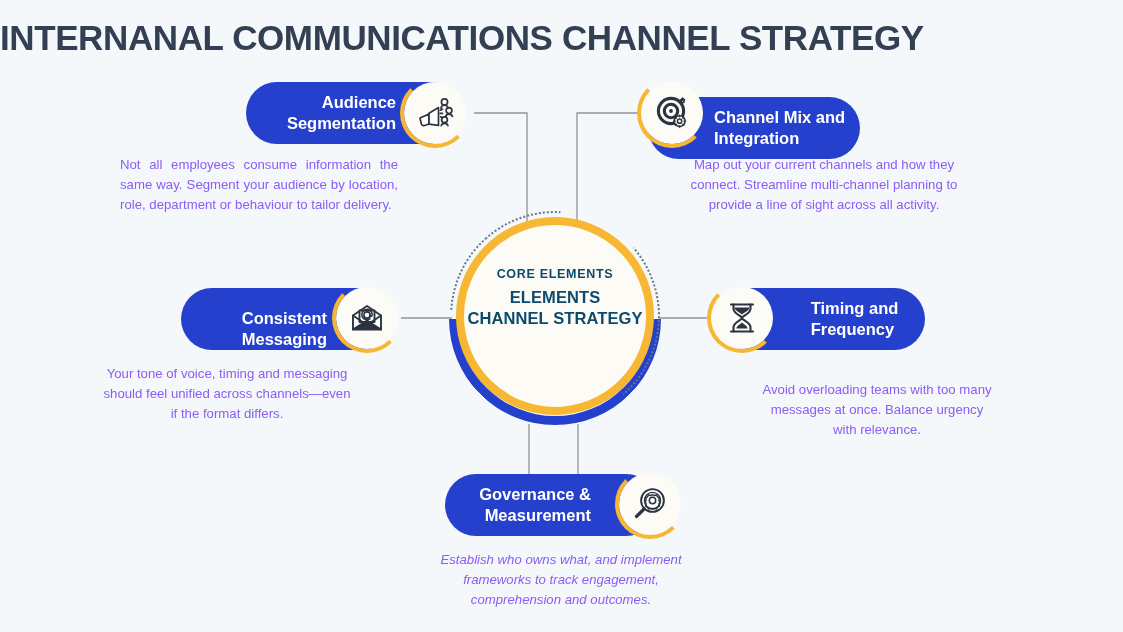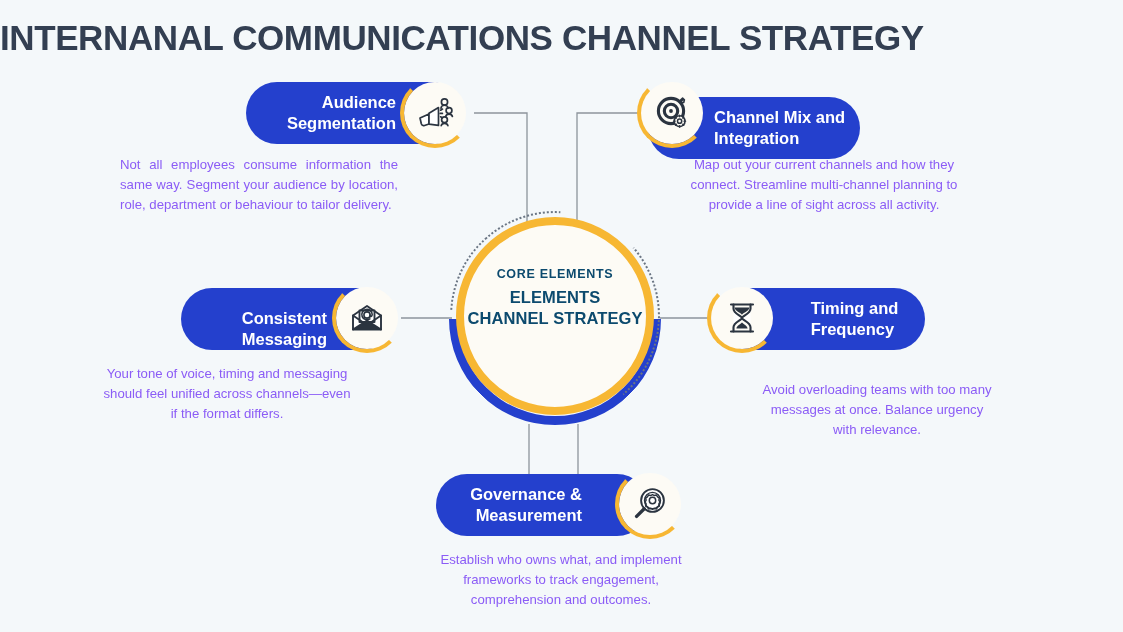--- a/index.html
+++ b/index.html
@@ -146,21 +146,21 @@
   .icon-badge svg { position: relative; z-index: 2; }
 
   
   .desc {
     position: absolute;
     font-size: 13.2px;
     line-height: 1.52;
     color: #8b5cf6;
   }
   .desc.justify { text-align: justify; }
-  .desc.center  { text-align: center; }
+  .desc.center  { text-align: center; font-style: italic; }
   .desc.left    { text-align: center; }
 </style>
 </head>
 <body>
 
 <div id="stage">
 
   <div id="page-title">INTERNANAL COMMUNICATIONS CHANNEL STRATEGY</div>
 
   <svg id="connectors" viewBox="0 0 1123 632" width="1123" height="632">
@@ -273,21 +273,21 @@
           <path d="M27.5 5.5 v4.2 c0 5 -8.5 7.2 -8.5 9.3 c0 2.1 8.5 4.3 8.5 9.3 v4.2" fill="#fff"></path>
         </g>
         <path d="M11.6 8.5 h14.8 c0 3.6 -7.4 5.9 -7.4 7.4 c0 -1.5 -7.4 -3.8 -7.4 -7.4 z" fill="#2b3440"></path>
         <path d="M13.4 29.6 h11.2 c0 -3.2 -5.6 -5 -5.6 -6.3 c0 1.3 -5.6 3.1 -5.6 6.3 z" fill="#2b3440"></path>
       </svg>
     </div>
     <div class="desc left" style="left:759px; top:360px; width:236px;margin-top:20px;">Avoid overloading teams with too many messages at once. Balance urgency with relevance.</div>
   </div>
 
   <div class="node">
-    <div class="pill" style="left:436px; top:474px; width:212px; height:62px; padding-right:66px; justify-content:flex-end;">
+    <div class="pill" style="left:445px; top:474px; width:212px; height:62px; padding-right:66px; justify-content:flex-end;">
       <span class="pill-label" style="text-align:right;">Governance &amp;
 Measurement</span>
     </div>
     <div class="icon-badge" style="left:619px; top:473px;">
       <div class="ring"></div>
       <svg width="38" height="38" viewBox="0 0 38 38">
         <g stroke="#2b3440" fill="none" stroke-linecap="round" stroke-linejoin="round">
           <circle cx="21.5" cy="15.5" r="11.4" stroke-width="1.9" fill="#fff"></circle>
           <path d="M13.2 23.8 L5.6 31.4" stroke-width="3.4"></path>
           <circle cx="21.5" cy="15.5" r="8.1" stroke-width="1.3"></circle>

